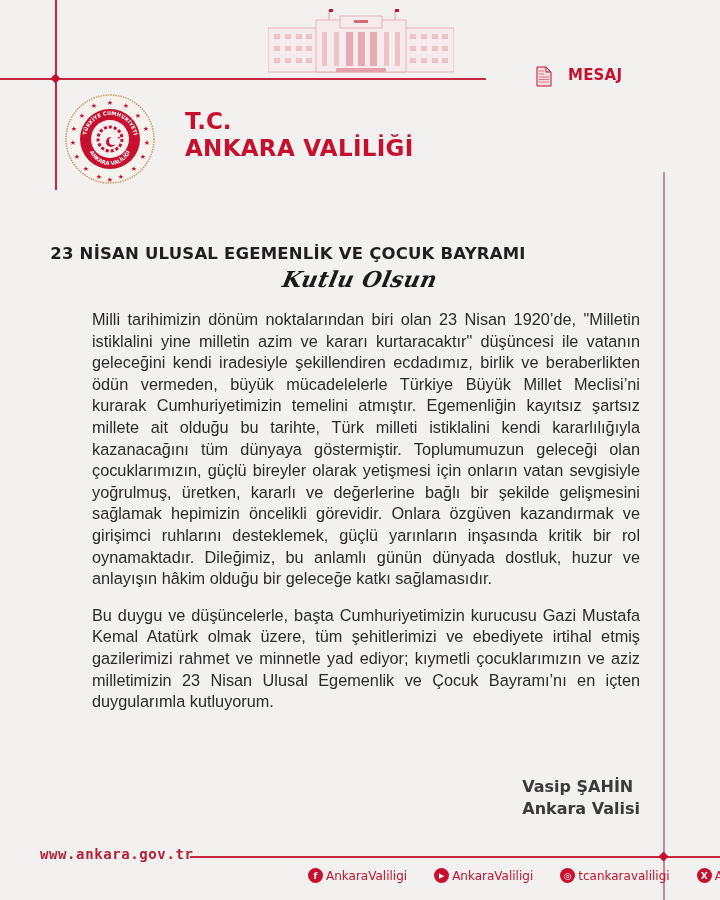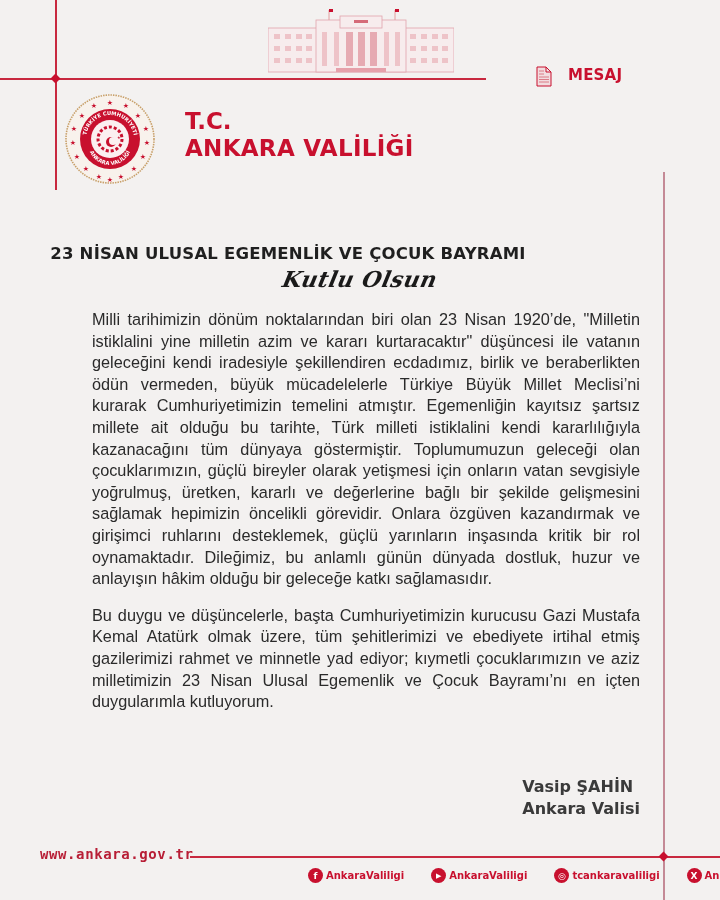--- a/index.html
+++ b/index.html
@@ -33,21 +33,21 @@
   .body-text p { margin: 0 0 15px 0; text-indent: 0; }
   .body-text p.p1 { text-indent: 0; }
 
   .sign { position: absolute; right: 80px; top: 776px; text-align: left; font-family: "DejaVu Sans", sans-serif; font-weight: bold; color: #3a3a3a; font-size: 16px; line-height: 22px; }
 
   .site { position: absolute; left: 40px; top: 846px; color: #b81e36; font-weight: bold; font-family: "DejaVu Sans Mono", monospace; font-size: 14px; letter-spacing: 0.6px; }
 
   .socials { position: absolute; top: 868px; left: 308px; display: flex; gap: 0; }
   .social { display: flex; align-items: center; gap: 3px; margin-right: 27px; }
   .social .ic { width: 15px; height: 15px; border-radius: 50%; background: #c8102e; display: flex; align-items: center; justify-content: center; color: #fff; font-size: 9px; font-weight: bold; font-family: "DejaVu Sans", sans-serif; }
-  .social .lbl { color: #c8102e; font-weight: bold; font-size: 10px; font-family: "DejaVu Sans", sans-serif; }
+  .social .lbl { color: #c8102e; font-weight: normal; font-size: 12px; font-family: "DejaVu Sans", sans-serif; }
 </style>
 </head>
 <body>
 
 <div class="line" style="left:55px; top:0; width:1.5px; height:190px;"></div>
 <div class="line" style="left:0; top:78px; width:486px; height:1.5px;"></div>
 <div class="dot" style="left:52px; top:75px;"></div>
 
 <div class="line soft" style="left:663px; top:172px; width:1.5px; height:728px;"></div>
 <div class="line" style="left:190px; top:856px; width:530px; height:1.5px;"></div>

